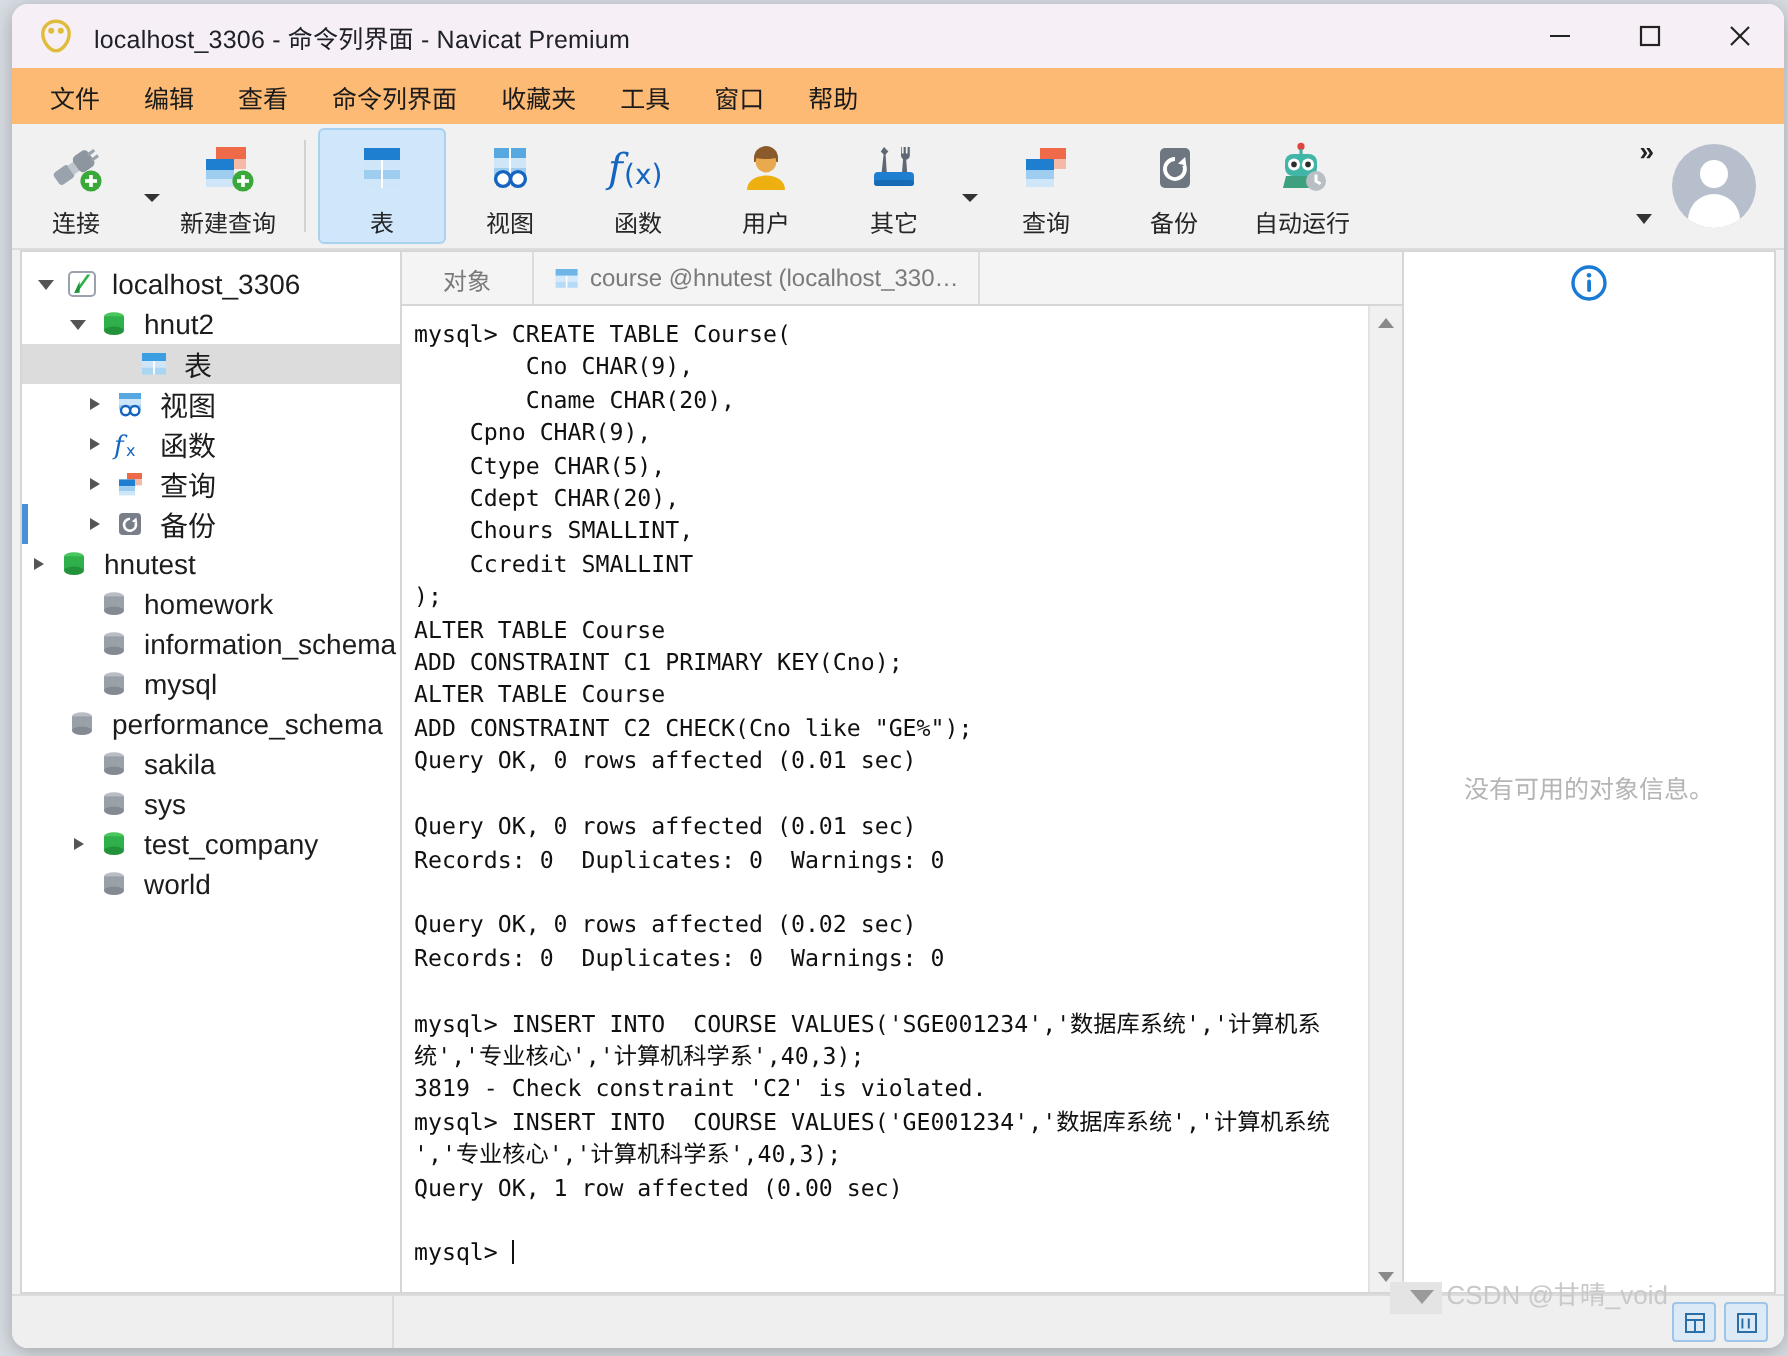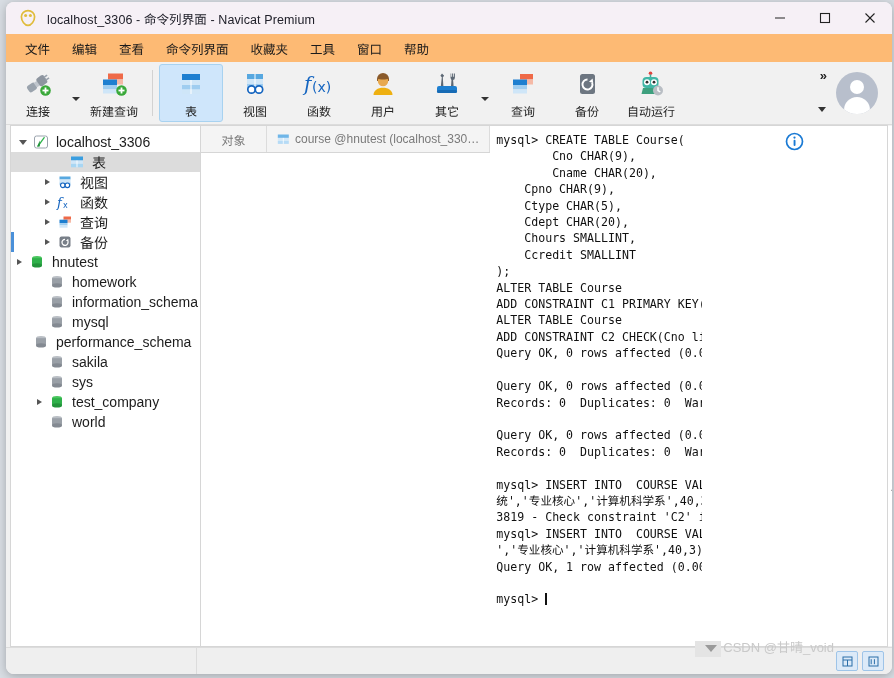--- a/index.html
+++ b/index.html
@@ -218,21 +218,21 @@
     border-bottom: none;
   }
   .ticon { width: 20px; flex: 0 0 20px; display:flex; align-items:center; justify-content:center; margin-right:5px; }
   .tlabel { font-size: 14px; }
 
   
   .main {
     flex: 1 1 auto;
     min-width: 0;
     display: flex;
-    flex-direction: row;
+    flex-direction: column;
     background: #fff;
     border: 1px solid #d6d6d6;
     border-left: 1px solid #d6d6d6;
     box-sizing: border-box;
   }
   .tabbar {
     height: 26px;
     flex: 0 0 26px;
     display: flex;
     align-items: stretch;
@@ -591,20 +591,33 @@
         <span class="ticon">
           <svg width="16" height="16" viewBox="0 0 16 16">
             <rect x="1.5" y="2" width="13" height="12" rx="2" fill="#fff" stroke="#9aa3ad" stroke-width="1"></rect>
             <path d="M4 12.4L10.6 3.2h1.6L5.6 12.4z" fill="#2cb34a"></path>
             <path d="M4.2 12.4h2.6V6.6z" fill="#1f8f38"></path>
           </svg>
         </span>
         <span class="tlabel">localhost_3306</span>
       </div>
 
+      <div class="tree-row" style="padding-left:20px">
+        <span class="tw">
+              <span class="chev open"></span>
+            </span>
+        <span class="ticon">
+          <svg width="16" height="16" viewBox="0 0 16 16">
+            <ellipse cx="8" cy="4.2" rx="5" ry="2.1" fill="#49c65e"></ellipse>
+            <rect x="3" y="4.2" width="10" height="7.2" fill="#2fb04a"></rect>
+            <ellipse cx="8" cy="11.4" rx="5" ry="2.1" fill="#23933b"></ellipse>
+          </svg>
+        </span>
+        <span class="tlabel">hnut2</span>
+      </div>
 
       <div class="tree-row selected" style="padding-left:40px">
         <span class="tw"></span>
         <span class="ticon">
           <svg width="16" height="16" viewBox="0 0 16 16">
             <rect x="2" y="2.5" width="12" height="4" fill="#3a9ee0"></rect>
             <rect x="2" y="6.5" width="12" height="3.4" fill="#cfe6f8"></rect>
             <rect x="2" y="9.9" width="12" height="3.4" fill="#a8d6f3"></rect>
             <line x1="8" y1="6.5" x2="8" y2="13.3" stroke="#fff" stroke-width=".9"></line>
           </svg>
@@ -842,20 +855,21 @@
     </div>
 
     <div class="infopanel">
       <div class="info-icon">
         <svg width="19" height="19" viewBox="0 0 19 19">
           <circle cx="9.5" cy="9.5" r="8" fill="none" stroke="#1a7ad4" stroke-width="1.7"></circle>
           <circle cx="9.5" cy="5.6" r="1.15" fill="#1a7ad4"></circle>
           <rect x="8.6" y="7.8" width="1.9" height="6.2" rx=".9" fill="#1a7ad4"></rect>
         </svg>
       </div>
+      <div class="info-empty">没有可用的对象信息。</div>
     </div>
 
   </div>
 
   <div class="statusbar">
     <div class="sb-left"></div>
     <div class="sb-mid"></div>
     <div class="sb-btns">
       <div class="sb-btn">
         <svg width="11" height="11" viewBox="0 0 11 11">

